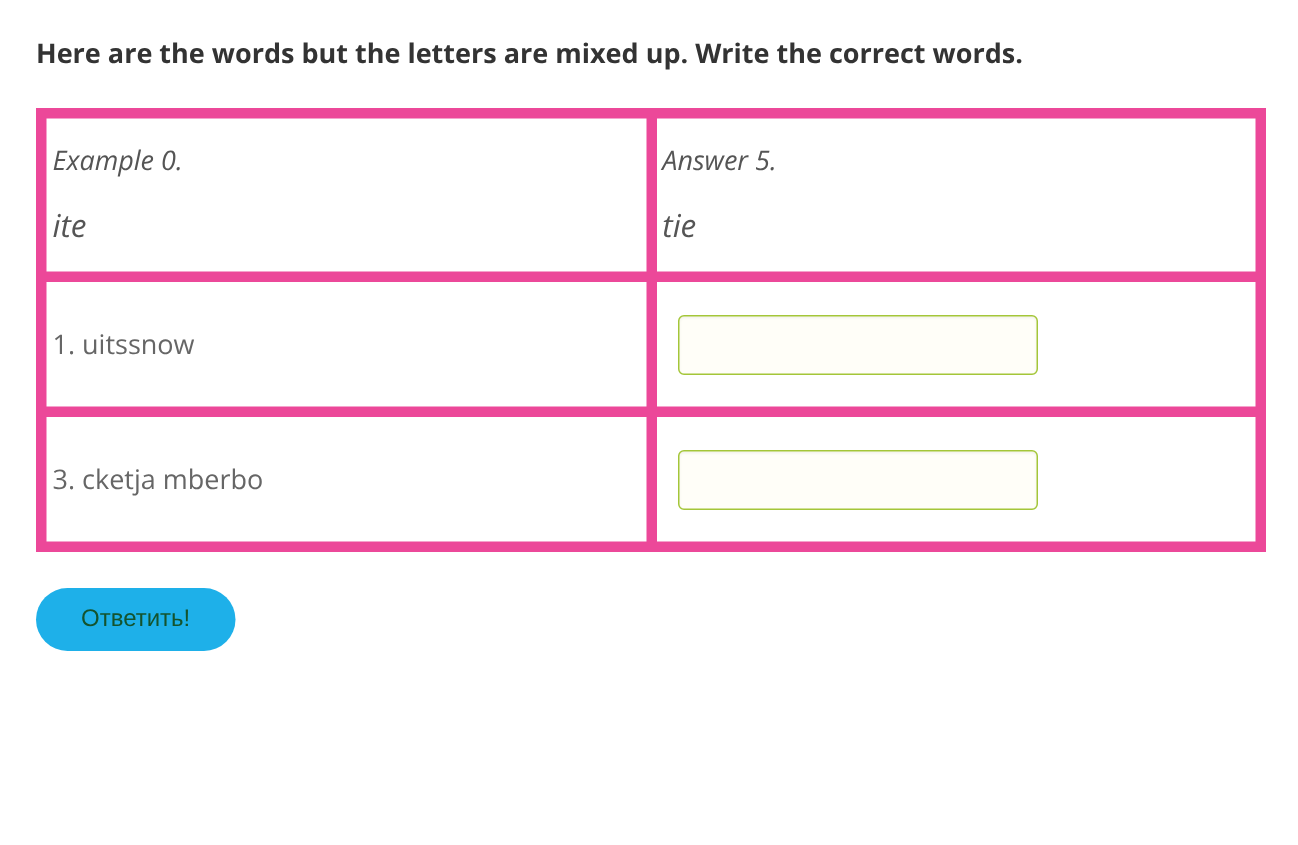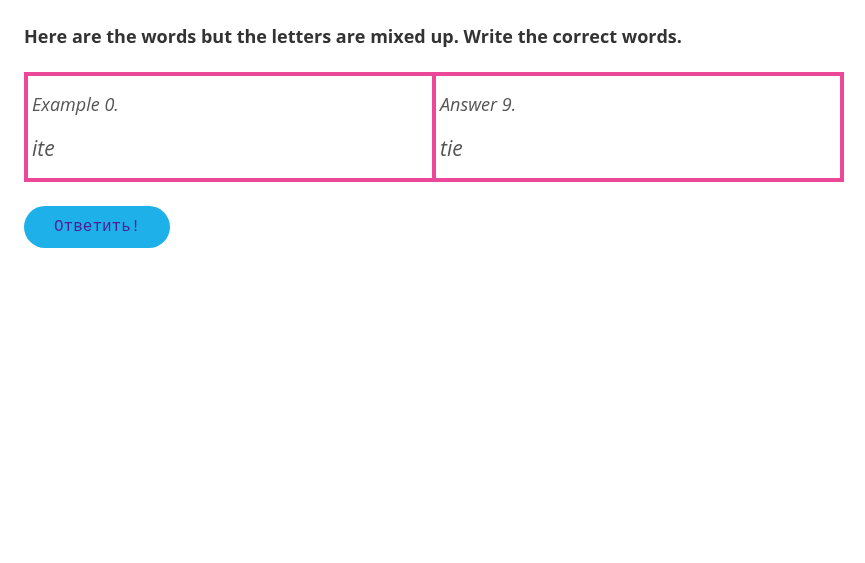--- a/index.html
+++ b/index.html
@@ -16,21 +16,21 @@
     color: #333;
     margin-bottom: 24px;
   }
   .quiz-table {
     width: 820px;
     border-collapse: collapse;
     border: 1px solid #ddd;
     margin-bottom: 24px;
   }
   .quiz-table td {
-    border: 4px solid #ec4899;
+    border: 7px solid #ec4899;
     padding: 14px 4px;
     vertical-align: middle;
     width: 50%;
   }
   .example-cell {
     vertical-align: top !important;
     padding-top: 16px !important;
     padding-bottom: 16px !important;
   }
   .example-label {
@@ -59,46 +59,62 @@
     border: 1px solid #a4c639;
     border-radius: 4px;
     background: #fffef8;
     box-shadow: inset 0 1px 2px rgba(0,0,0,0.06);
     outline: none;
     color: #333;
     margin-left: 10px;
   }
   .submit-btn {
     background: #1eb0e9;
-    color: #4c1d95;
+    color: #14532d;
     border: none;
     border-radius: 22px;
     padding: 12px 30px;
     font-size: 16px;
     cursor: pointer;
-    font-family: Liberation Mono, monospace;
+    font-family: Liberation Sans, sans-serif;
   }
 </style>
 </head>
 <body>
 
 
 
 <div class="instructions">Here are the words but the letters are mixed up. Write the correct words.</div>
 
 <table class="quiz-table">
   <tbody>
       <tr>
     <td class="example-cell">
       <div class="example-label">Example 0.</div>
       <div class="example-value">ite</div>
     </td>
     <td class="example-cell">
-      <div class="example-label">Answer 9.</div>
+      <div class="example-label">Answer 5.</div>
       <div class="example-value">tie</div>
+    </td>
+  </tr>
+  <tr>
+    <td class="answer-cell">
+      <span class="question-label">1. uitssnow</span>
+    </td>
+    <td class="answer-cell">
+      <input type="text" class="answer-input" value="" style="">
+    </td>
+  </tr>
+  <tr>
+    <td class="answer-cell">
+      <span class="question-label">3. cketja mberbo</span>
+    </td>
+    <td class="answer-cell">
+      <input type="text" class="answer-input" value="" style="">
     </td>
   </tr>
 </tbody>
   </table>
 
 <button class="submit-btn">Ответить!</button>
 
 
 
 

